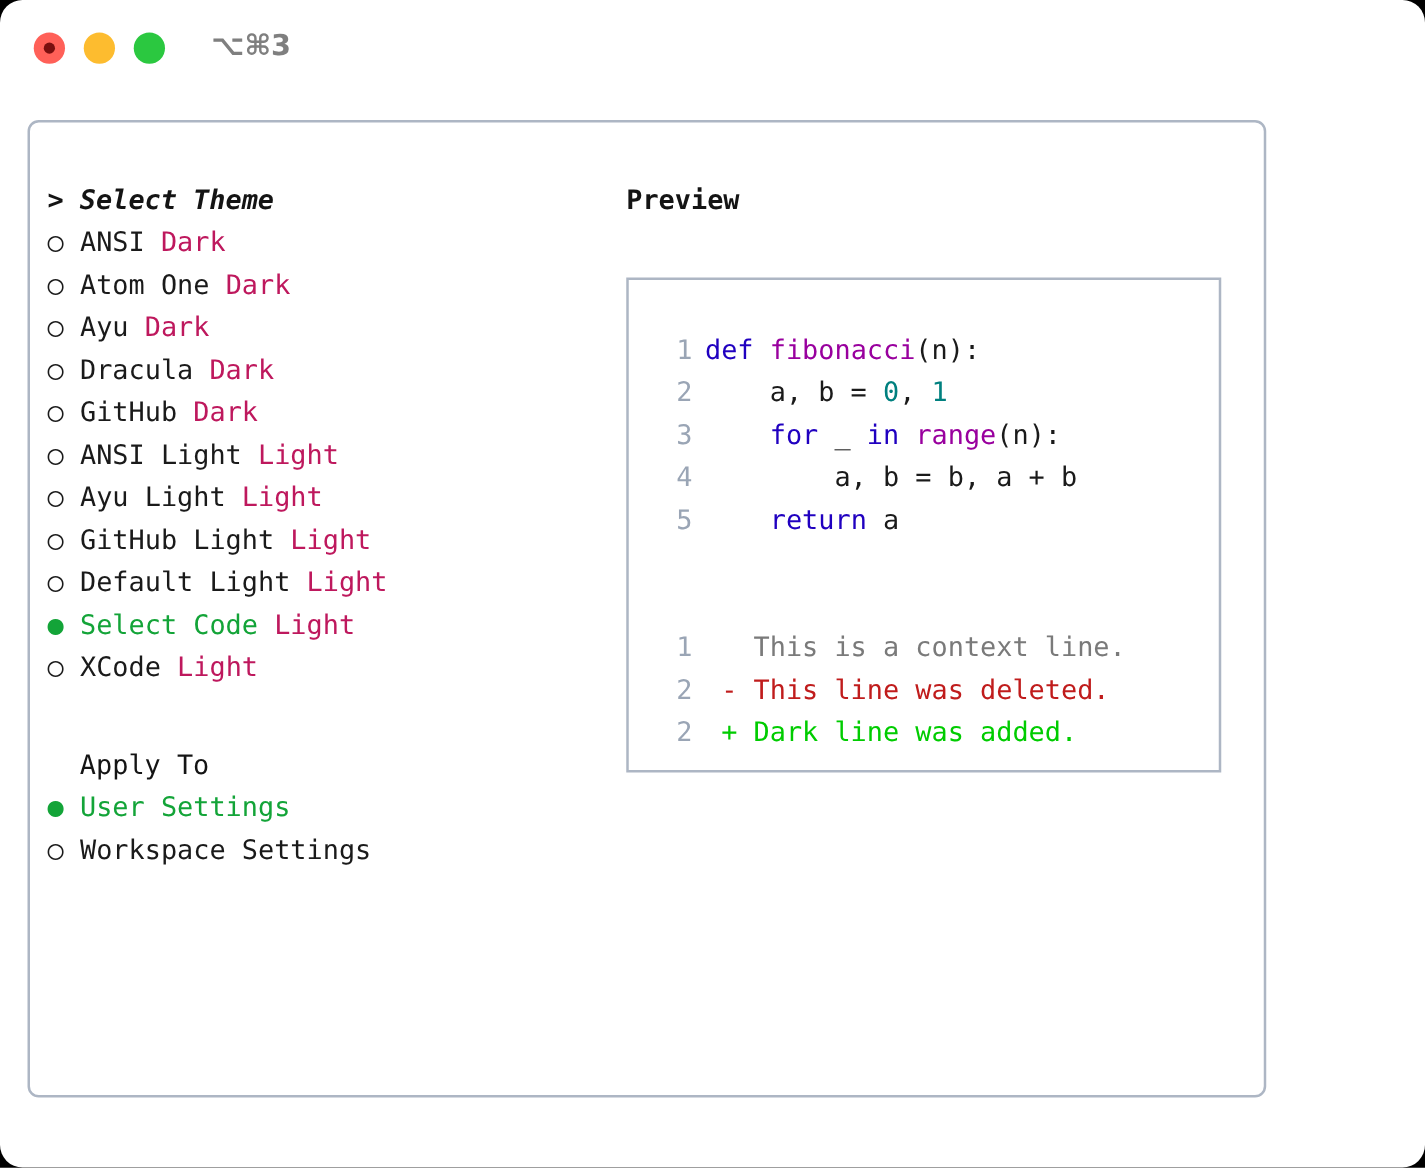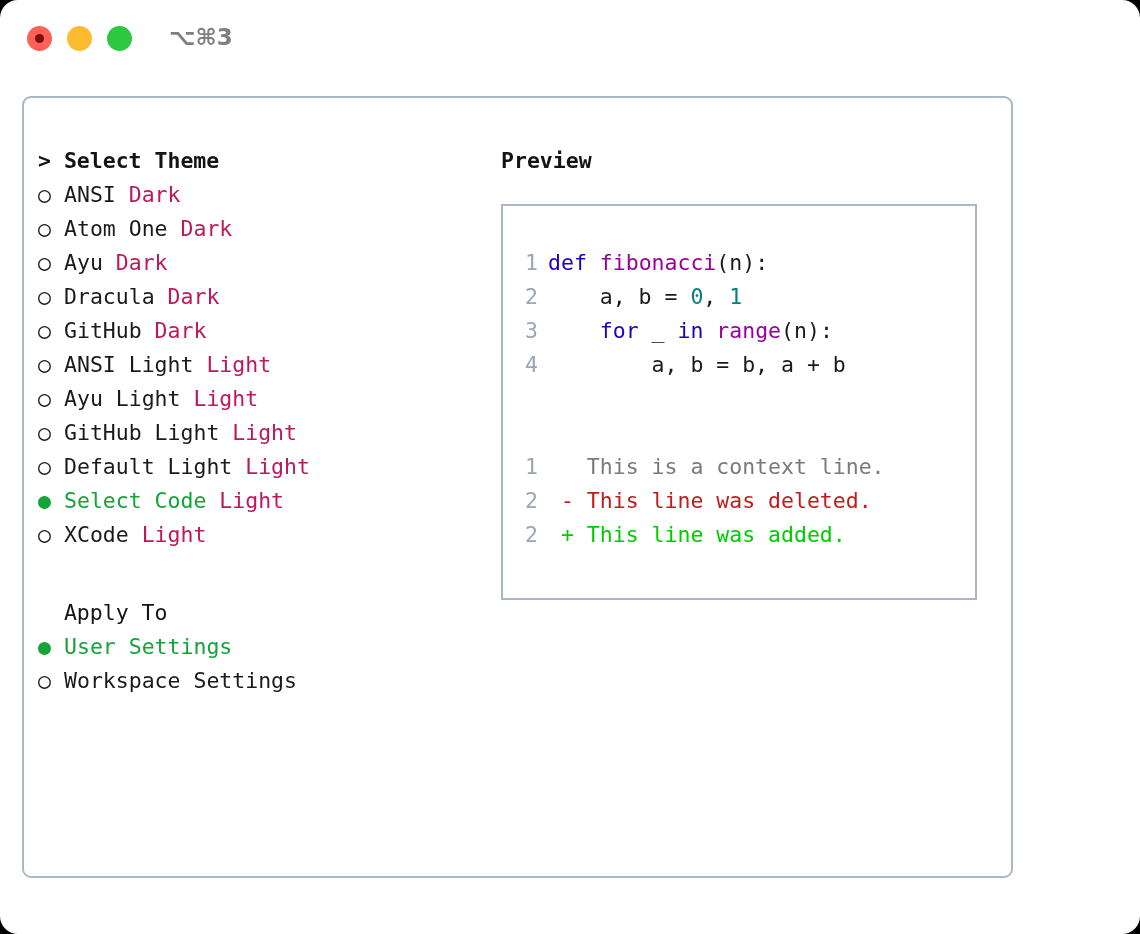--- a/index.html
+++ b/index.html
@@ -85,21 +85,21 @@
     top: 46px;
     width: 440px;
   }
 
   .section-header {
     font-size: 21.5px;
     line-height: 34px;
     color: #141414;
     white-space: pre;
   }
-  .section-header.bold { font-weight: bold; }
+  .section-header.bold { font-weight: bold; font-style: italic; }
 
   .opt-row {
     font-size: 21.5px;
     line-height: 34px;
     color: #1a1a1a;
     white-space: pre;
   }
   .bullet {
     display: inline-block;
     width: 26px;
@@ -126,27 +126,27 @@
     top: 46px;
     width: 500px;
   }
   #preview-title {
     font-size: 21.5px;
     line-height: 34px;
     font-weight: bold;
     color: #141414;
   }
   #preview-box {
-    margin-top: 26px;
+    margin-top: 44px;
     width: 476px;
     height: 396px;
     border: 2px solid #adb6c4;
     box-sizing: border-box;
     background: #ffffff;
-    padding: 40px 0 0 1px;
+    padding: 40px 0 0 17px;
   }
 
   .code-line {
     font-size: 21.5px;
     line-height: 34px;
     white-space: pre;
     color: #1a1a1a;
   }
   .lno {
     display: inline-block;
@@ -204,25 +204,26 @@
     </div>
 
     <div id="right-col">
       <div id="preview-title">Preview</div>
       <div id="preview-box">
         <div id="code-block">
             <div class="code-line"><span class="lno">1</span><span class="kw">def</span><span class="pl"> </span><span class="fn">fibonacci</span><span class="pl">(n):</span></div>
             <div class="code-line"><span class="lno">2</span><span class="pl">    a, b = </span><span class="num">0</span><span class="pl">, </span><span class="num">1</span></div>
             <div class="code-line"><span class="lno">3</span><span class="pl">    </span><span class="kw">for</span><span class="pl"> _ </span><span class="kw">in</span><span class="pl"> </span><span class="fn">range</span><span class="pl">(n):</span></div>
             <div class="code-line"><span class="lno">4</span><span class="pl">        a, b = b, a + b</span></div>
+            <div class="code-line"><span class="lno">5</span><span class="pl">    </span><span class="kw">return</span><span class="pl"> a</span></div>
           </div>
         <div class="blank-line"></div>
         <div class="blank-line"></div>
         <div id="diff-block">
             <div class="code-line"><span class="lno">1</span><span class="ctx">  </span><span class="ctx"> This is a context line.</span></div>
             <div class="code-line"><span class="lno">2</span><span class="del"> -</span><span class="del"> This line was deleted.</span></div>
-            <div class="code-line"><span class="lno">2</span><span class="add"> +</span><span class="add"> This line was added.</span></div>
+            <div class="code-line"><span class="lno">2</span><span class="add"> +</span><span class="add"> Dark line was added.</span></div>
           </div>
       </div>
     </div>
 
   </div>
 </div>
 
 </body></html>

